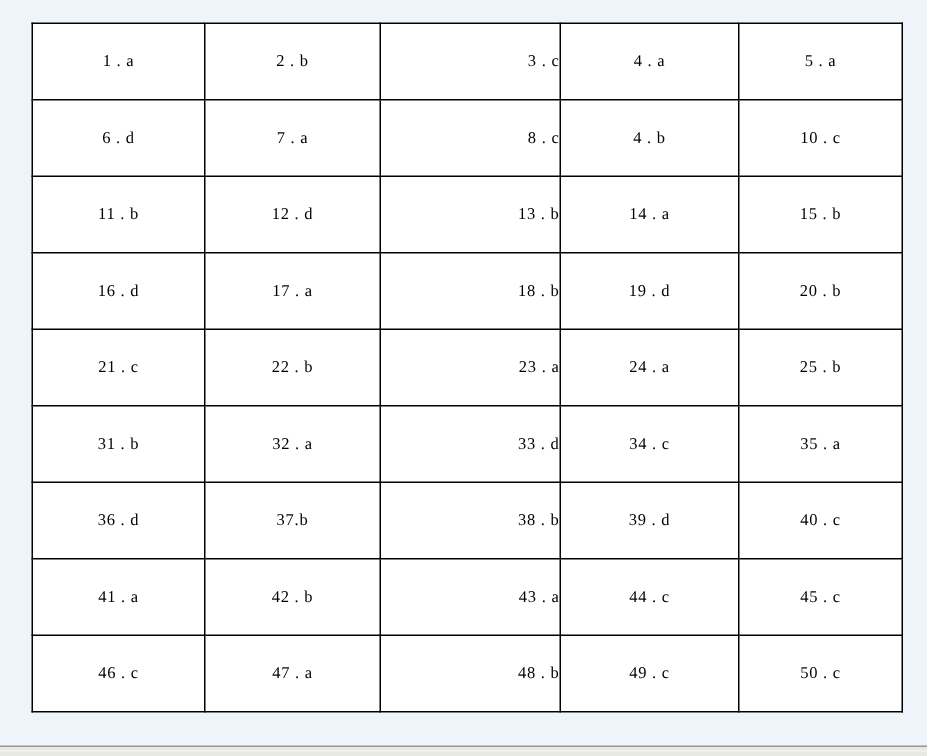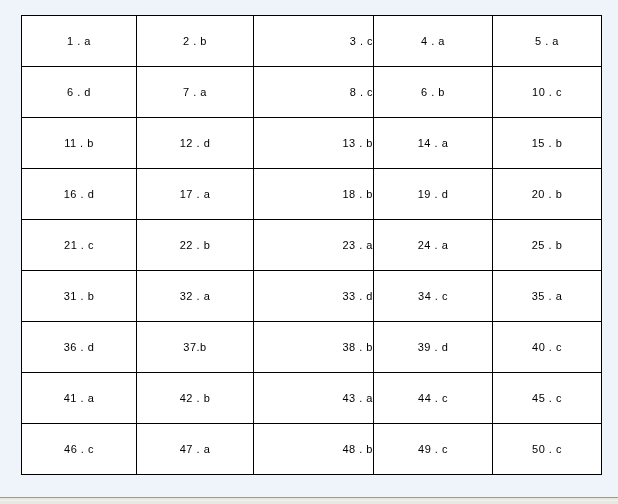--- a/index.html
+++ b/index.html
@@ -39,21 +39,21 @@
     width: 575px;
     background: #ffffff;
   }
 
   table.answer-key td {
     border: 1px solid #000000;
     height: 50px;
     padding: 0;
     text-align: center;
     vertical-align: middle;
-    font-family: Liberation Sans, sans-serif;
+    font-family: Liberation Serif, serif;
     font-size: 11px;
     color: #000000;
     letter-spacing: 0.5px;
     background: #ffffff;
     white-space: pre;
   }
 
   table.answer-key td.c0 { width: 114px; }
   table.answer-key td.c1 { width: 116px; }
   table.answer-key td.c2 { width: 119px; text-align: right; }
@@ -94,21 +94,21 @@
           <td class="c1">2 . b</td>
           <td class="c2">3 . c</td>
           <td class="c3">4 . a</td>
           <td class="c4">5 . a</td>
         </tr>
 
         <tr>
           <td class="c0">6 . d</td>
           <td class="c1">7 . a</td>
           <td class="c2">8 . c</td>
-          <td class="c3">6 . b</td>
+          <td class="c3">4 . b</td>
           <td class="c4">10 . c</td>
         </tr>
 
         <tr>
           <td class="c0">11 . b</td>
           <td class="c1">12 . d</td>
           <td class="c2">13 . b</td>
           <td class="c3">14 . a</td>
           <td class="c4">15 . b</td>
         </tr>

